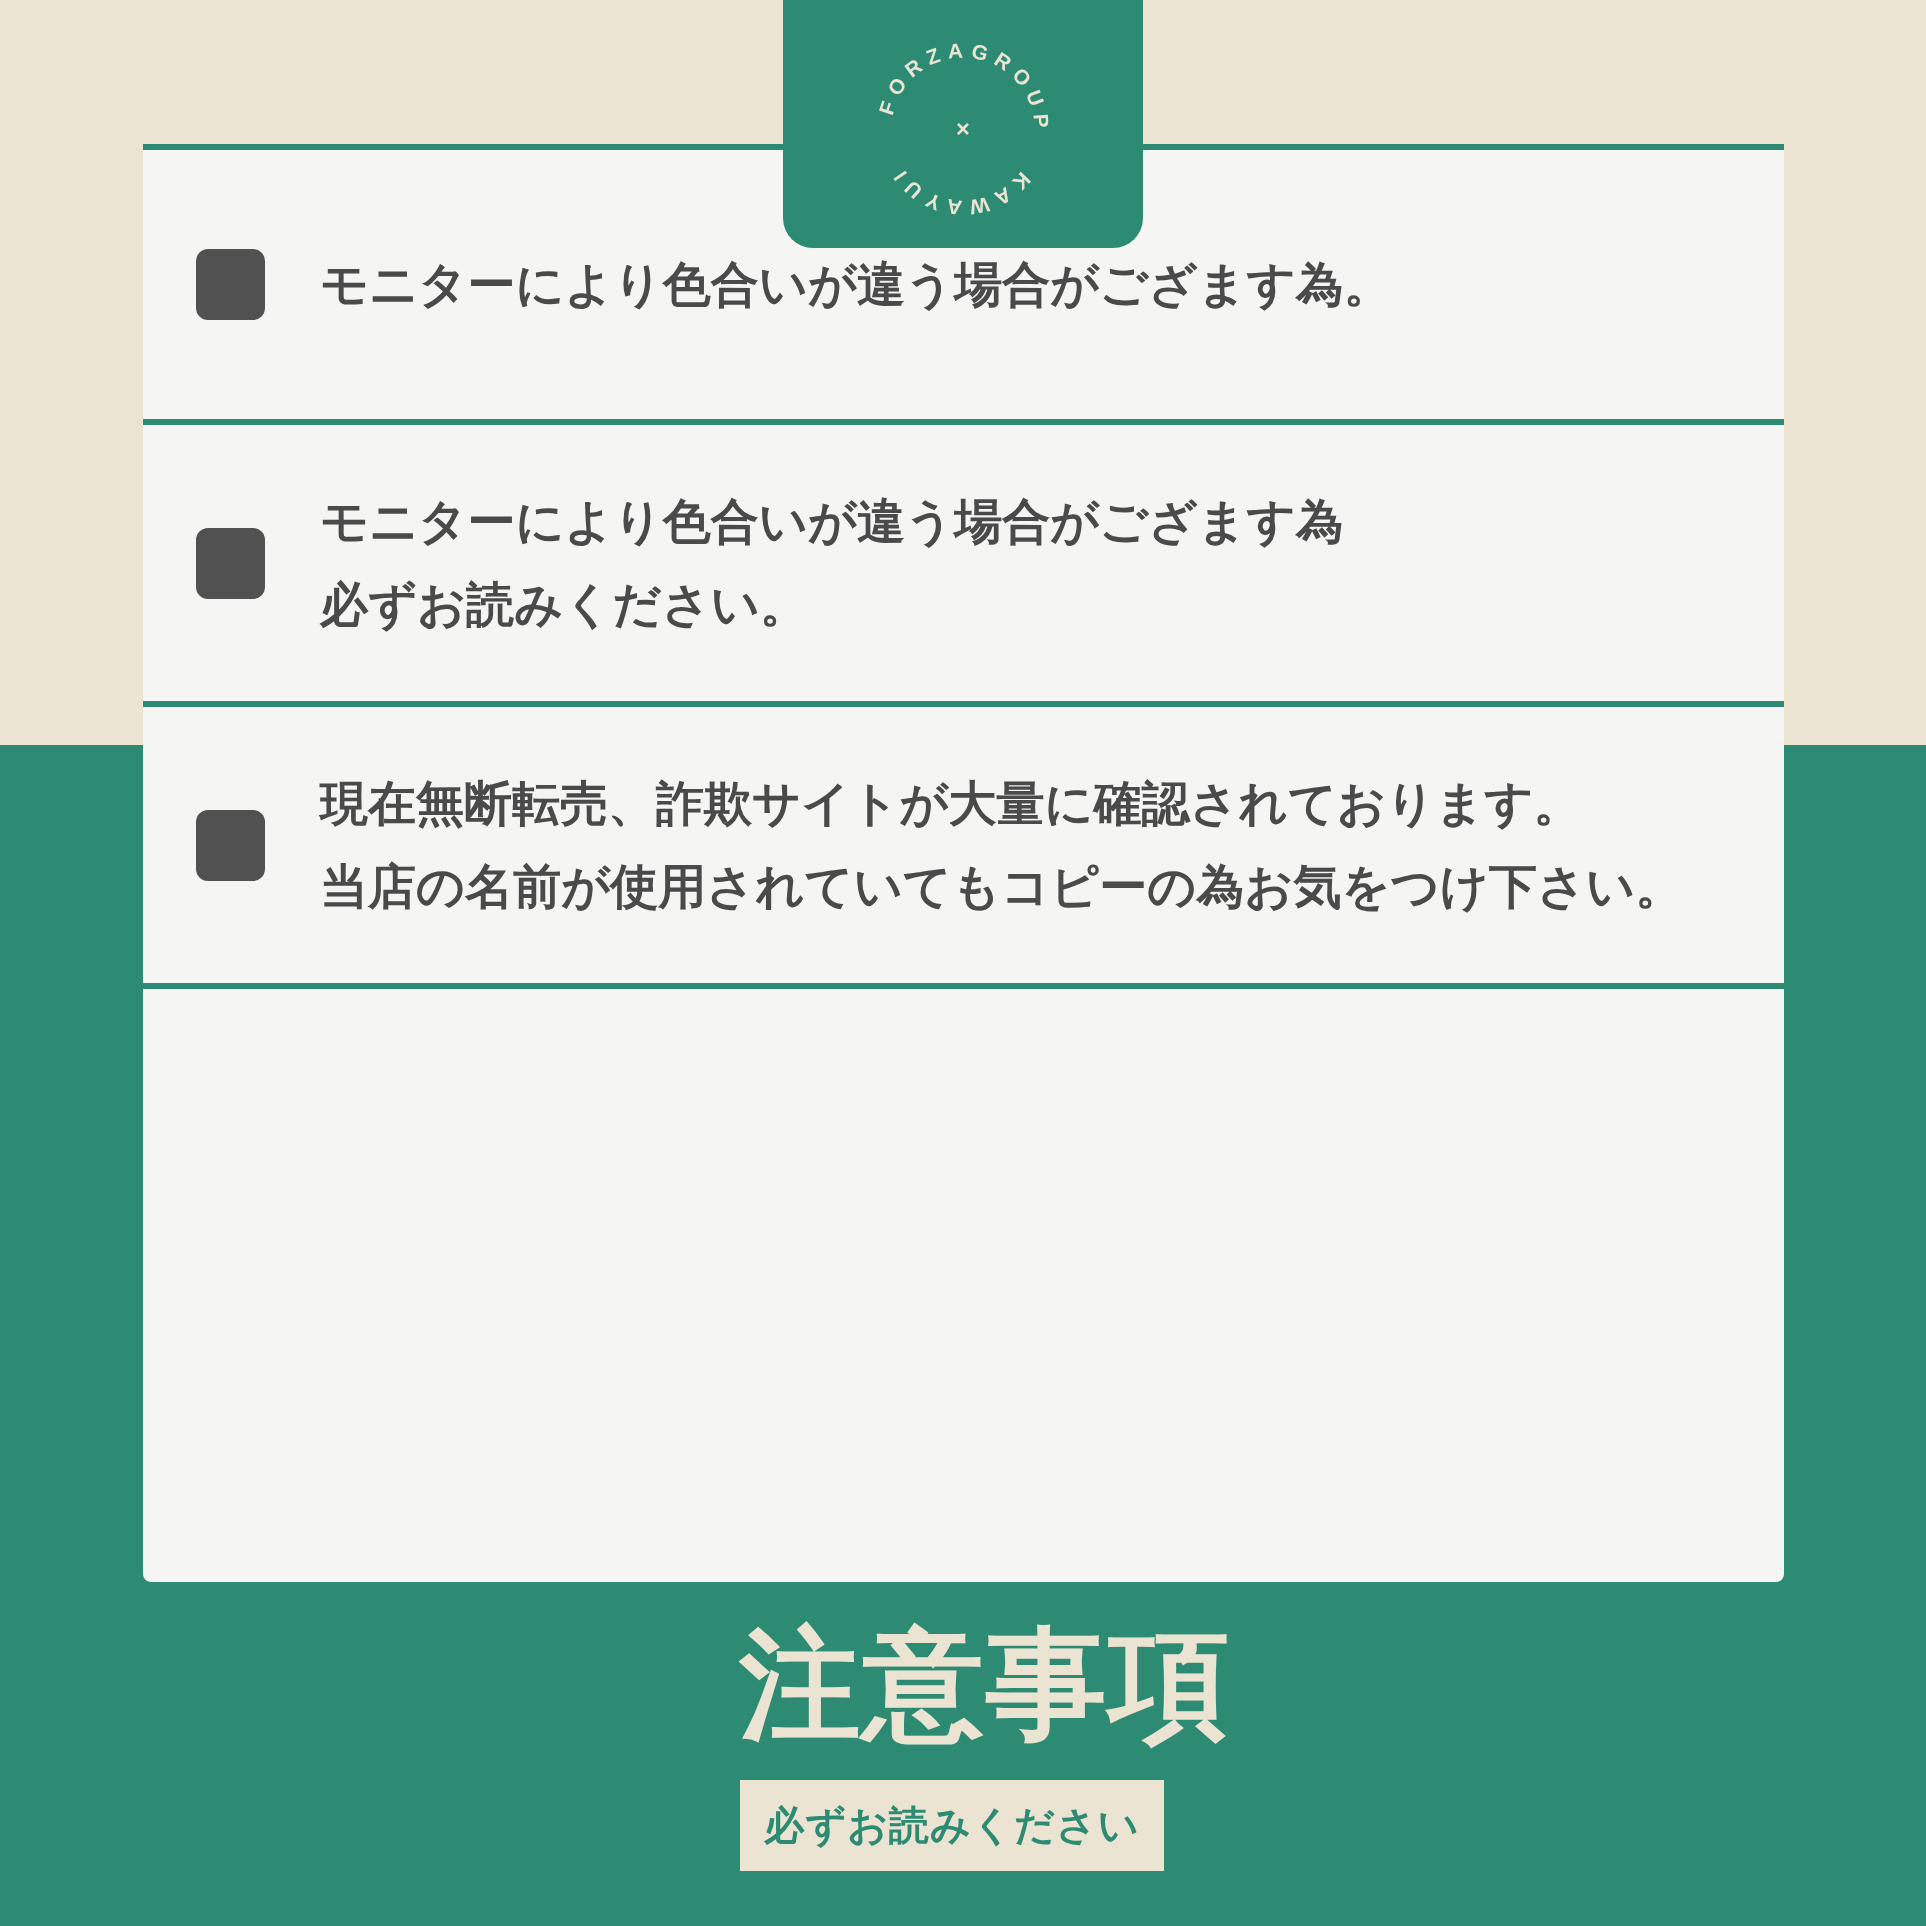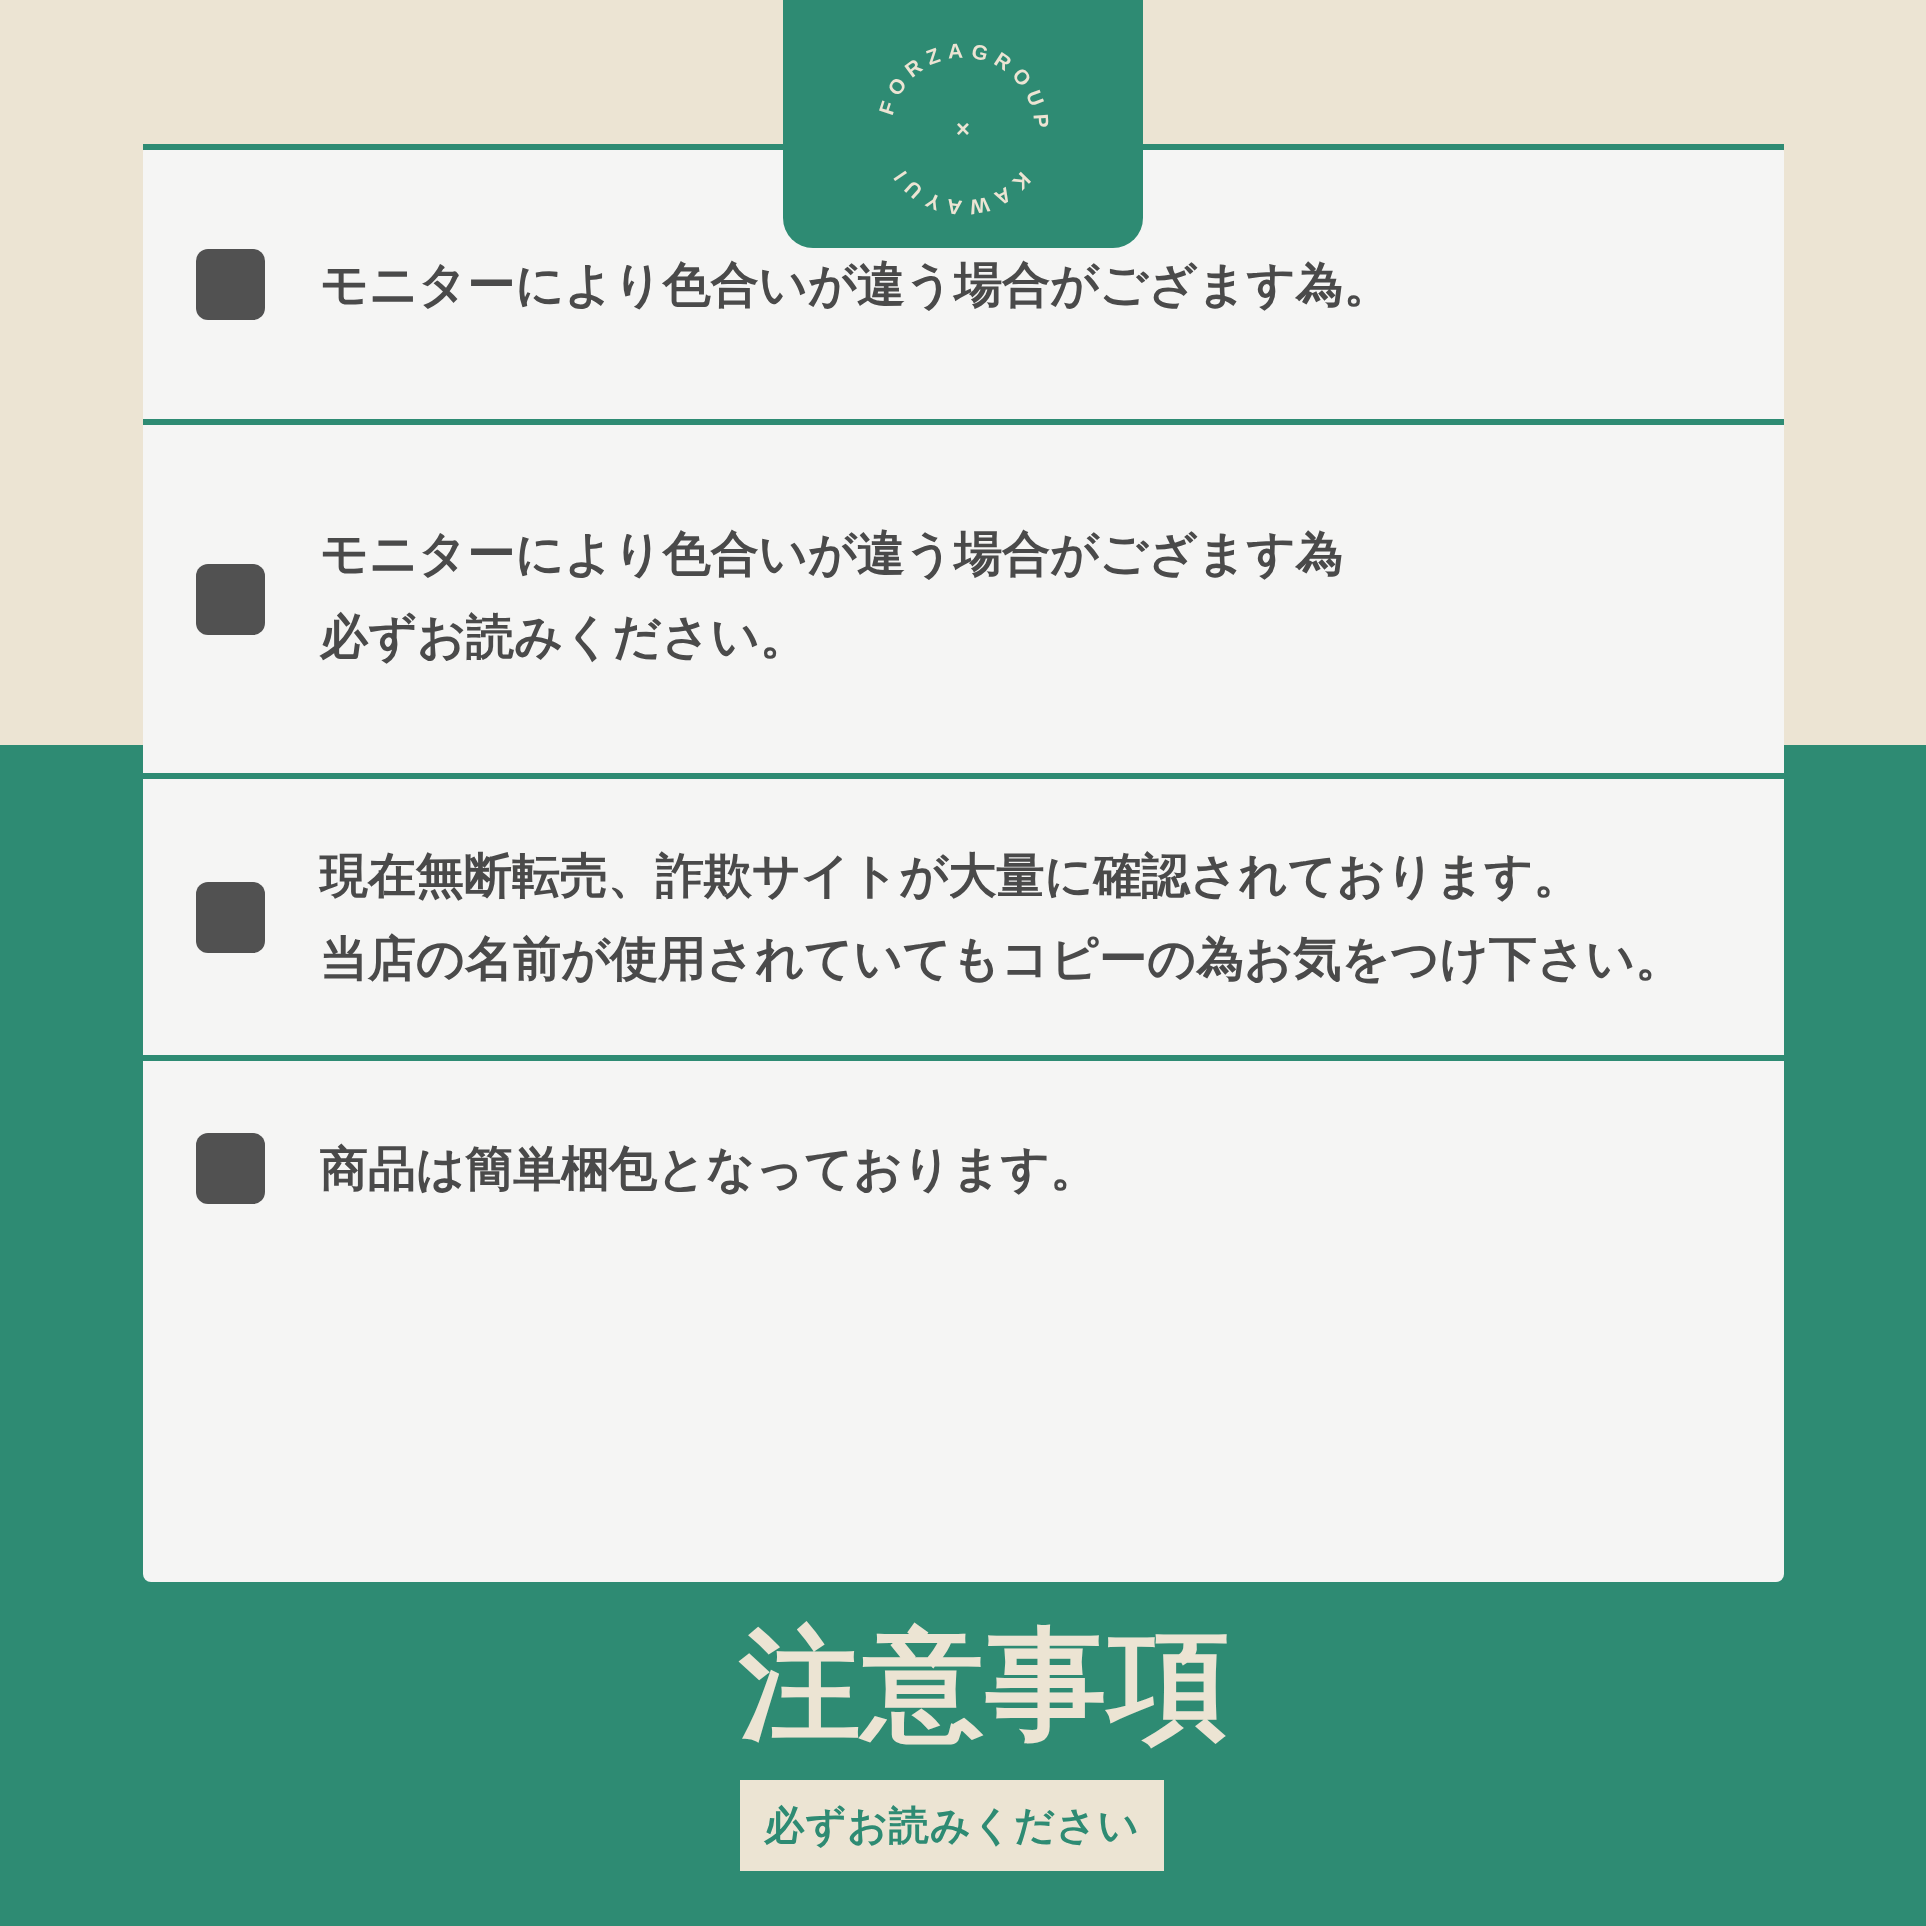--- a/index.html
+++ b/index.html
@@ -30,21 +30,21 @@
     background:var(--card);
     border-radius:8px;
     display:flex;flex-direction:column;
   }
   .section{
     display:flex;align-items:center;
     padding-left:53px;
   }
   .sec-1{height:376px;padding-top:149px;}
   .sec-2{height:269px;}
-  .sec-3{height:348px;font-family:Liberation Mono, monospace;}
+  .sec-3{height:276px;}
   .sec-4{height:276px;}
   .sec-5{height:214px;}
   .divider{
     height:6px;width:100%;flex-shrink:0;
     background:var(--teal);
   }
   .bullet{
     width:69px;height:71px;flex-shrink:0;
     background:var(--bullet);
     border-radius:12px;
@@ -118,26 +118,20 @@
   <div class="section sec-4">
     <div class="bullet"></div>
     <div class="notice-text">
       <p>現在無断転売、詐欺サイトが大量に確認されております。</p>
       <p>当店の名前が使用されていてもコピーの為お気をつけ下さい。</p>
     </div>
   </div>
 
   <div class="divider"></div>
 
-  <div class="section sec-5">
-    <div class="bullet"></div>
-    <div class="notice-text">
-      <p>商品は簡単梱包となっております。</p>
-    </div>
-  </div>
 
 </div>
 
 <div class="badge">
   <svg viewBox="0 0 364 250">
     <defs>
       <path id="cpath" d="M 111.1 117.3 A 72 72 0 1 1 252.9 142.7 A 72 72 0 1 1 111.1 117.3" fill="none"></path>
     </defs>
     <text font-size="21" letter-spacing="7">
       <textPath href="#cpath" startOffset="0">FORZAGROUP</textPath>

